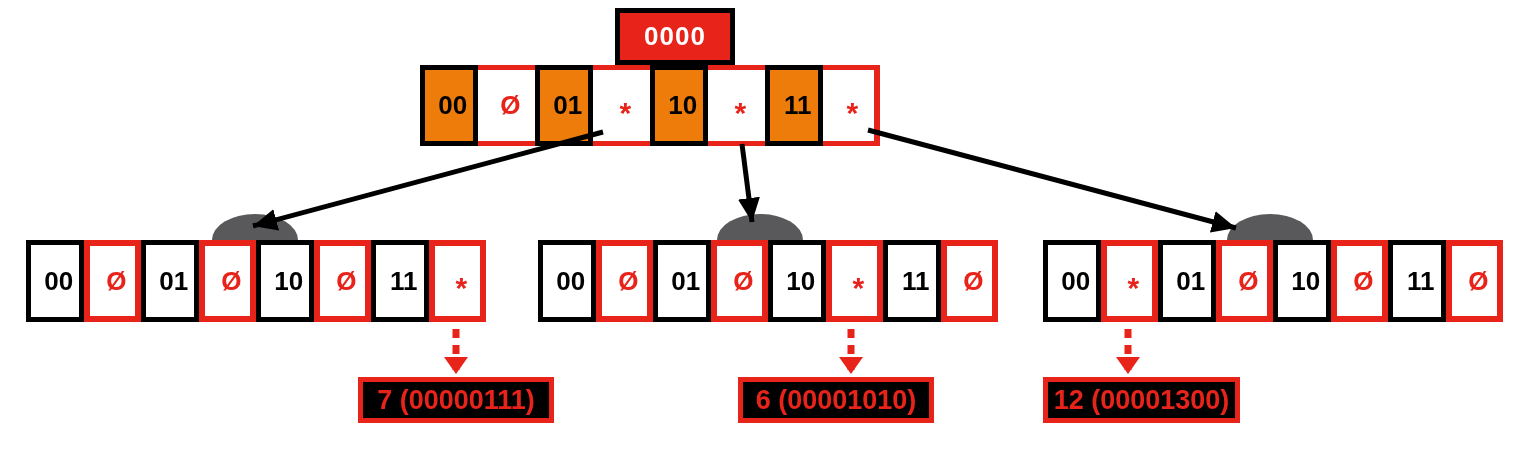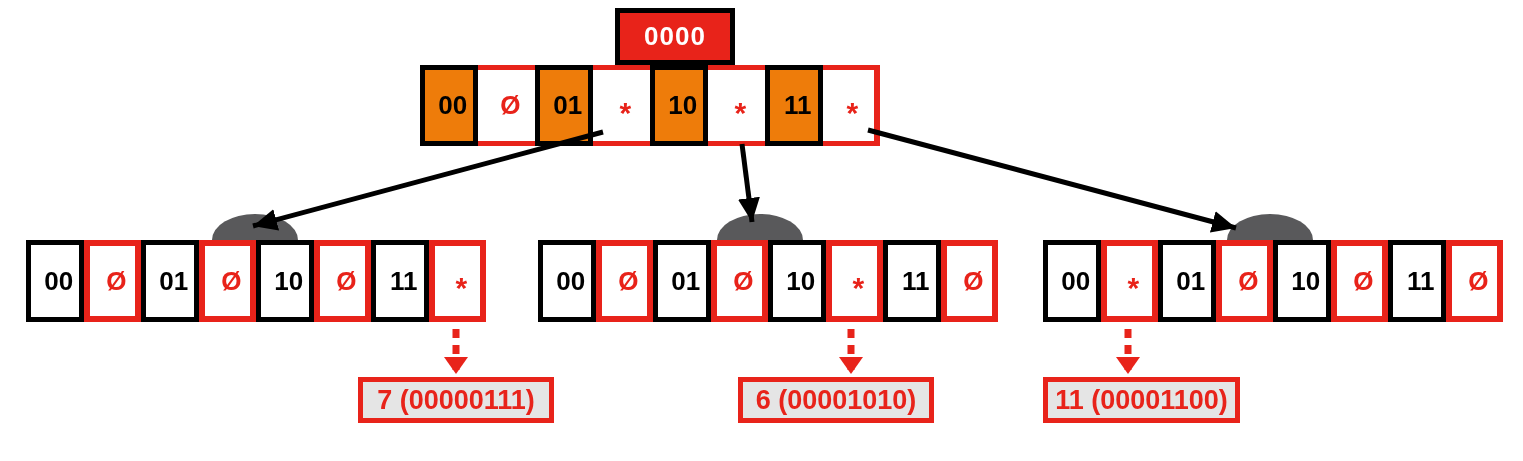--- a/index.html
+++ b/index.html
@@ -32,21 +32,21 @@
   .cell.empty, .cell.leaf { border:6px solid var(--red); color:var(--red); }
   .glyph { display:inline-block; }
   .star  { font-size:30px; transform:translateY(7px); }
   .arc {
     position:absolute; width:86px; height:26px; top:214px; background:var(--gray);
     border-radius:43px 43px 0 0 / 26px 26px 0 0; z-index:1;
   }
   .arc-0 { left:212px; } .arc-1 { left:717px; } .arc-2 { left:1227px; }
   .vbox {
     position:absolute; top:377px; height:46px; box-sizing:border-box;
-    border:5px solid var(--red); background:#e5e5e5; color:var(--red);
+    border:5px solid var(--red); background:#000000; color:var(--red);
     display:flex; align-items:center; justify-content:center; font-size:27px; z-index:2;
   }
   .vbox-0 { left:358px;  width:196px; }
   .vbox-1 { left:738px;  width:196px; }
   .vbox-2 { left:1043px; width:197px; }
   svg.overlay { position:absolute; left:0; top:0; z-index:5; pointer-events:none; }
   .black-arrow { stroke:#000; stroke-width:5; }
   .red-dashed  { stroke:var(--red); stroke-width:7; stroke-dasharray:9 7; }
   .head-black  { fill:#000; }
   .head-red    { fill:var(--red); }
@@ -163,21 +163,21 @@
       <div class="cell key">
         <span class="glyph">11</span>
       </div>
       <div class="cell empty">
         <span class="glyph">Ø</span>
       </div>
     </div>
 
   <div class="vbox vbox-0">7 (00000111)</div>
   <div class="vbox vbox-1">6 (00001010)</div>
-  <div class="vbox vbox-2">11 (00001100)</div>
+  <div class="vbox vbox-2">12 (00001300)</div>
 
   <svg class="overlay" width="1523" height="461" viewBox="0 0 1523 461">
     <defs>
       <marker id="mblack" markerUnits="userSpaceOnUse" markerWidth="26" markerHeight="24" refX="24" refY="11" orient="auto">
         <path class="head-black" d="M0,0 L24,11 L0,22 Z"></path>
       </marker>
       <marker id="mred" markerUnits="userSpaceOnUse" markerWidth="20" markerHeight="26" refX="17" refY="12" orient="auto">
         <path class="head-red" d="M0,0 L17,12 L0,24 Z"></path>
       </marker>
     </defs>

